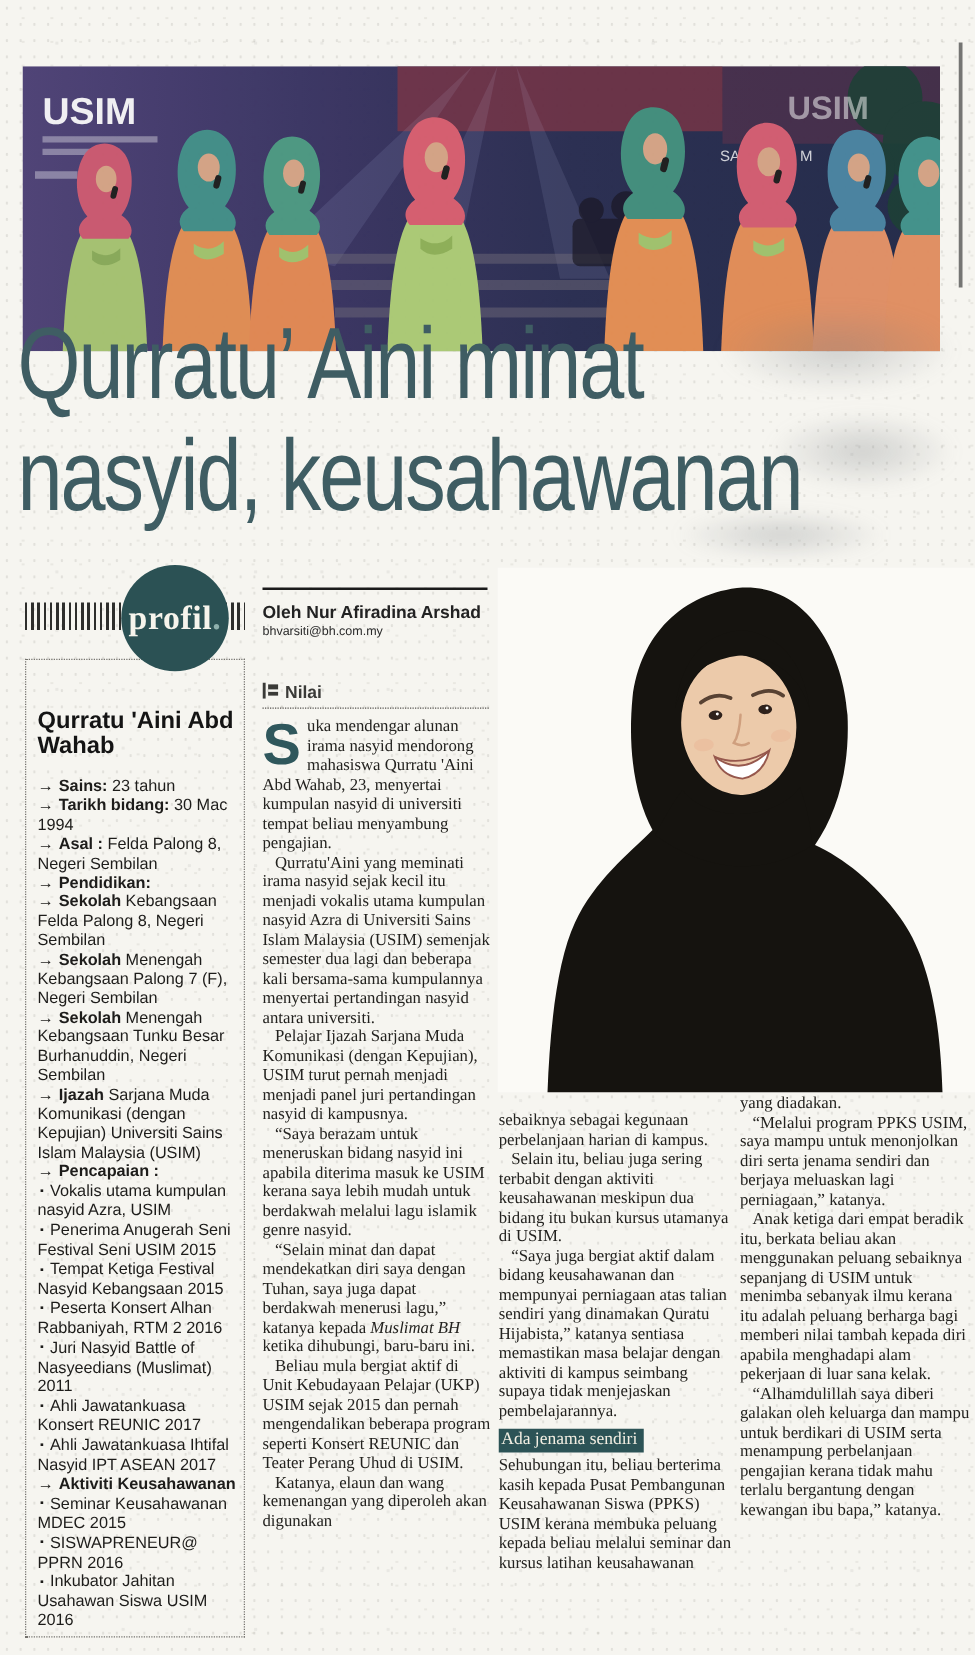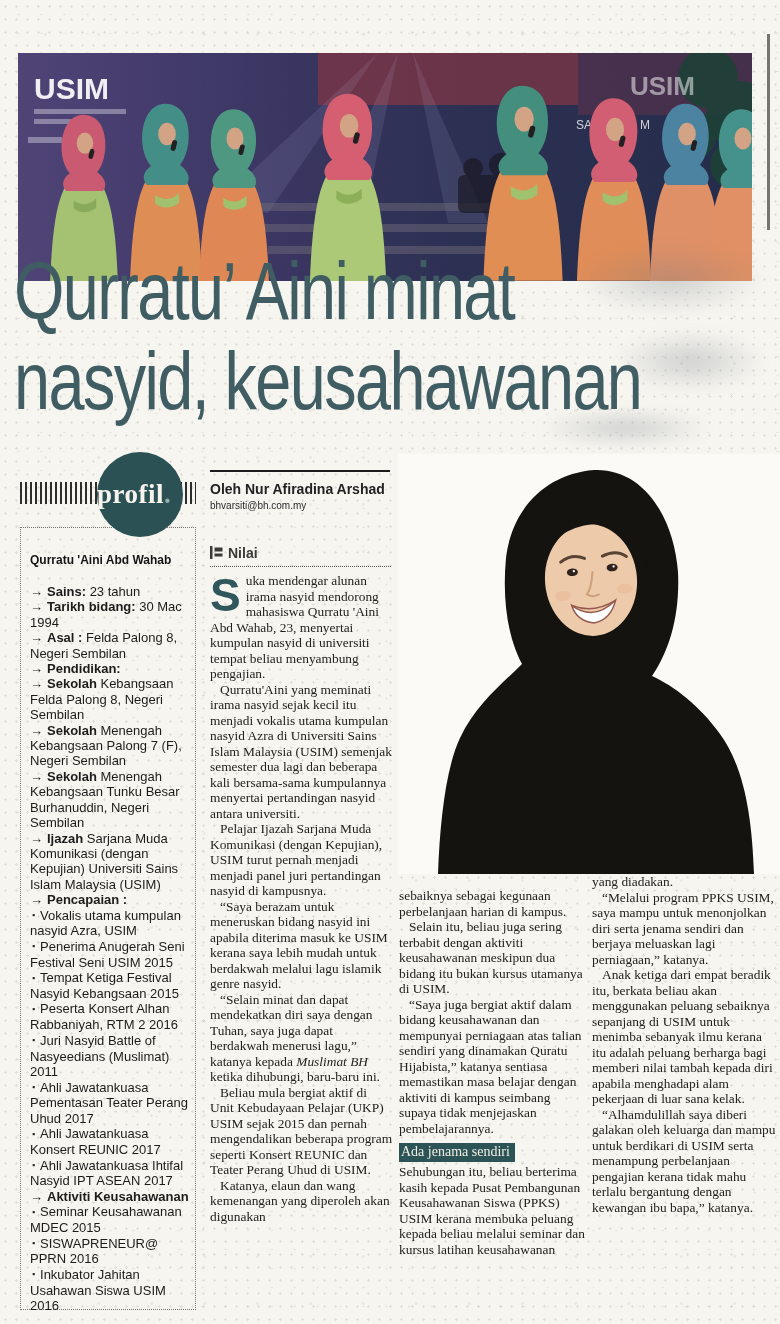--- a/index.html
+++ b/index.html
@@ -27,28 +27,28 @@
   }
   .ghost{position:absolute;border-radius:50%;filter:blur(6px);
     background:radial-gradient(closest-side, rgba(120,125,130,.30), rgba(120,125,130,0));}
   .g1{left:575px;top:245px;width:190px;height:70px;}
   .g2{left:615px;top:330px;width:150px;height:62px;}
   .g3{left:540px;top:408px;width:170px;height:40px;}
   
   .stripes{position:absolute;left:20px;top:482px;width:176px;height:22px;
     background:repeating-linear-gradient(90deg,#2e2e2c 0 2px,transparent 2px 5px);z-index:1;}
   .badge-circle{position:absolute;left:97px;top:452px;width:86px;height:85px;border-radius:50%;
-    background:#2b5154;z-index:2;display:flex;align-items:center;
+    background:#2b5154;z-index:2;display:flex;align-items:center;justify-content:center;
     font-family:"Liberation Serif", serif;font-weight:700;font-size:27px;color:#f6f4ec;letter-spacing:.5px;}
   .badge-circle .dot{color:#8fb0ad;}
   
   .profile-box{position:absolute;left:20px;top:527px;width:176px;height:783px;
     border:1px dotted #75736e;box-sizing:border-box;padding:22px 3px 6px 9px;
     font-family:"Liberation Sans", sans-serif;color:#1d1c1a;}
-  .profile-name{font-weight:700;font-size:12px;line-height:20px;margin:0 0 14px 0;color:#141414;}
+  .profile-name{font-weight:700;font-size:19px;line-height:20px;margin:17px 0 14px 0;color:#141414;}
   .profile-list{list-style:none;margin:0;padding:0;font-size:13px;line-height:15.4px;}
   .profile-list li{margin:0;}
   .mk{margin-right:4px;}
   .mk.bullet{font-size:8.5px;vertical-align:1.5px;margin:0 5px 0 2px;}
   .profile-list .b{font-weight:700;}
   
   .byline{position:absolute;left:210px;top:470px;width:180px;font-family:"Liberation Sans", sans-serif;}
   .byline-rule{height:2px;background:#1b1b1b;margin-bottom:9px;}
   .byline-author{font-weight:700;font-size:14px;line-height:16px;color:#222;}
   .byline-email{font-size:10px;line-height:16px;color:#2a2a2a;margin-top:1px;}
@@ -208,21 +208,20 @@
       <li><span class="mk arrow">→</span><span class="b">Sekolah</span><span> Kebangsaan Felda Palong 8, Negeri Sembilan</span></li>
       <li><span class="mk arrow">→</span><span class="b">Sekolah</span><span> Menengah Kebangsaan Palong 7 (F), Negeri Sembilan</span></li>
       <li><span class="mk arrow">→</span><span class="b">Sekolah</span><span> Menengah Kebangsaan Tunku Besar Burhanuddin, Negeri Sembilan</span></li>
       <li><span class="mk arrow">→</span><span class="b">Ijazah</span><span> Sarjana Muda Komunikasi (dengan Kepujian) Universiti Sains Islam Malaysia (USIM)</span></li>
       <li><span class="mk arrow">→</span><span class="b">Pencapaian :</span><span></span></li>
       <li><span class="mk bullet">▪</span><span>Vokalis utama kumpulan nasyid Azra, USIM</span></li>
       <li><span class="mk bullet">▪</span><span>Penerima Anugerah Seni Festival Seni USIM 2015</span></li>
       <li><span class="mk bullet">▪</span><span>Tempat Ketiga Festival Nasyid Kebangsaan 2015</span></li>
       <li><span class="mk bullet">▪</span><span>Peserta Konsert Alhan Rabbaniyah, RTM 2 2016</span></li>
       <li><span class="mk bullet">▪</span><span>Juri Nasyid Battle of Nasyeedians (Muslimat) 2011</span></li>
-      <li><span class="mk bullet">▪</span><span>Ahli Jawatankuasa Pementasan Teater Perang Uhud 2017</span></li>
       <li><span class="mk bullet">▪</span><span>Ahli Jawatankuasa Konsert REUNIC 2017</span></li>
       <li><span class="mk bullet">▪</span><span>Ahli Jawatankuasa Ihtifal Nasyid IPT ASEAN 2017</span></li>
       <li><span class="mk arrow">→</span><span class="b">Aktiviti Keusahawanan</span><span></span></li>
       <li><span class="mk bullet">▪</span><span>Seminar Keusahawanan MDEC 2015</span></li>
       <li><span class="mk bullet">▪</span><span>SISWAPRENEUR@ PPRN 2016</span></li>
       <li><span class="mk bullet">▪</span><span>Inkubator Jahitan Usahawan Siswa USIM 2016</span></li>
 
     </ul>
   </div>
 

